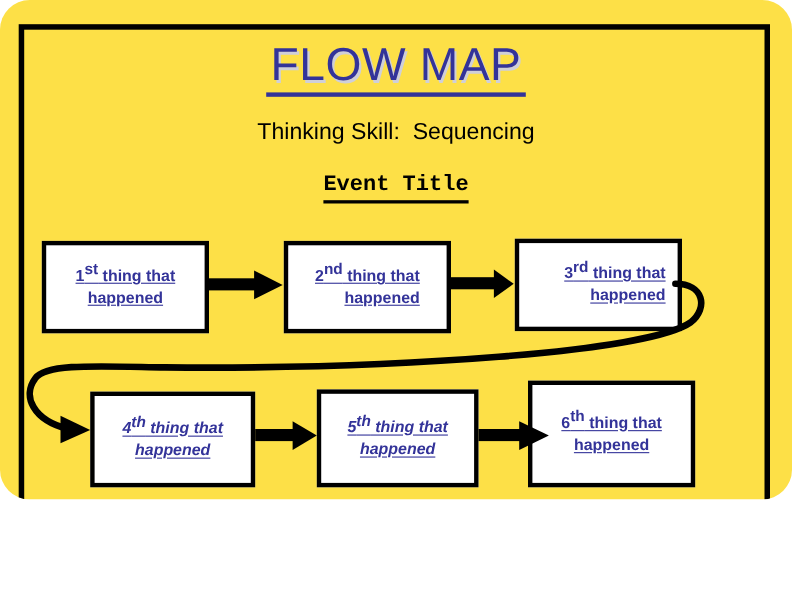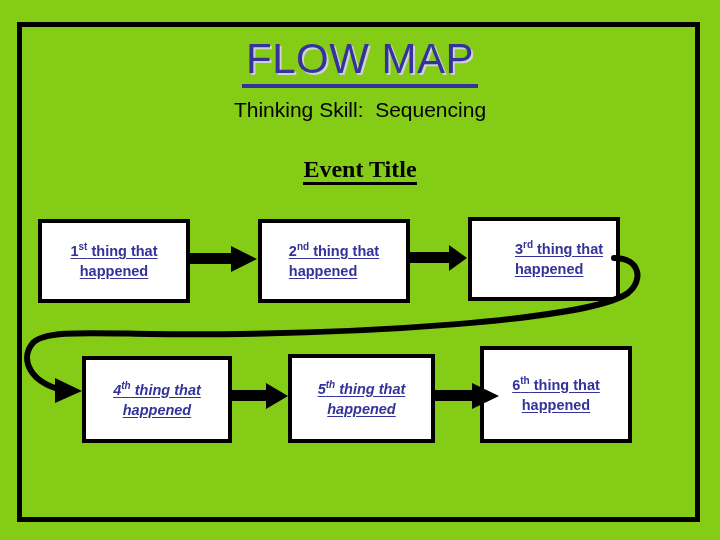--- a/index.html
+++ b/index.html
@@ -3,24 +3,25 @@
 <meta charset="utf-8">
 <style>
   html, body {
     margin: 0;
     padding: 0;
     background: #ffffff;
   }
   #slide {
     position: relative;
     width: 720px;
-    height: 540px;
-    background: #84cc16;
+    height: 454px;
+    background: #fde047;
     overflow: hidden;
     font-family: "Liberation Sans", sans-serif;
+    border-radius: 27px;
   }
 
   
   #slide-frame {
     position: absolute;
     left: 17px;
     top: 22px;
     width: 683px;
     height: 500px;
     border: 5px solid #000000;
@@ -44,40 +45,40 @@
     font-weight: normal;
     color: #333399;
     letter-spacing: 0.5px;
     border-bottom: 4px solid #333399;
     padding: 0 4px 2px 4px;
     text-shadow: 2px 2px 0 #cfcfd8;
   }
   #subtitle {
     position: absolute;
     left: 0;
-    top: 97px;
+    top: 107px;
     width: 720px;
     text-align: center;
     font-family: "Liberation Sans", sans-serif;
     font-size: 21px;
     line-height: 26px;
     color: #000000;
     white-space: pre;
   }
   #event-title {
     position: absolute;
     left: 0;
     top: 157px;
     width: 720px;
     text-align: center;
   }
   #event-title span {
     display: inline-block;
-    font-family: Liberation Serif, serif;
-    font-size: 24px;
+    font-family: Liberation Mono, monospace;
+    font-size: 20px;
     line-height: 24px;
     font-weight: bold;
     color: #000000;
     border-bottom: 3px solid #000000;
     padding-bottom: 1px;
   }
 
   
   .flow-box {
     position: absolute;
@@ -94,33 +95,33 @@
     line-height: 20px;
     font-weight: bold;
     color: #333399;
     text-align: center;
     text-decoration: underline;
     text-underline-offset: 2px;
     white-space: pre-line;
     padding: 0 4px;
   }
   .flow-box .box-text sup {
-    font-size: 10px;
+    font-size: 14px;
     line-height: 0;
     vertical-align: 6px;
   }
 
   #box-1 { left: 38px;  top: 219px; width: 152px; height: 84px; }
   #box-2 { left: 258px; top: 219px; width: 152px; height: 84px; }
   #box-3 { left: 468px; top: 217px; width: 152px; height: 84px; padding-left: 30px; }
   #box-4 { left: 82px;  top: 356px; width: 150px; height: 87px; font-style: italic; }
   #box-5 { left: 288px; top: 354px; width: 147px; height: 89px; font-style: italic; }
   #box-6 { left: 480px; top: 346px; width: 152px; height: 97px; }
 
-  #box-2 .box-text, #box-3 .box-text { text-align: left; }
+  #box-2 .box-text, #box-3 .box-text { text-align: right; }
 
   
   #connectors {
     position: absolute;
     left: 0;
     top: 0;
     width: 720px;
     height: 540px;
     pointer-events: none;
   }

